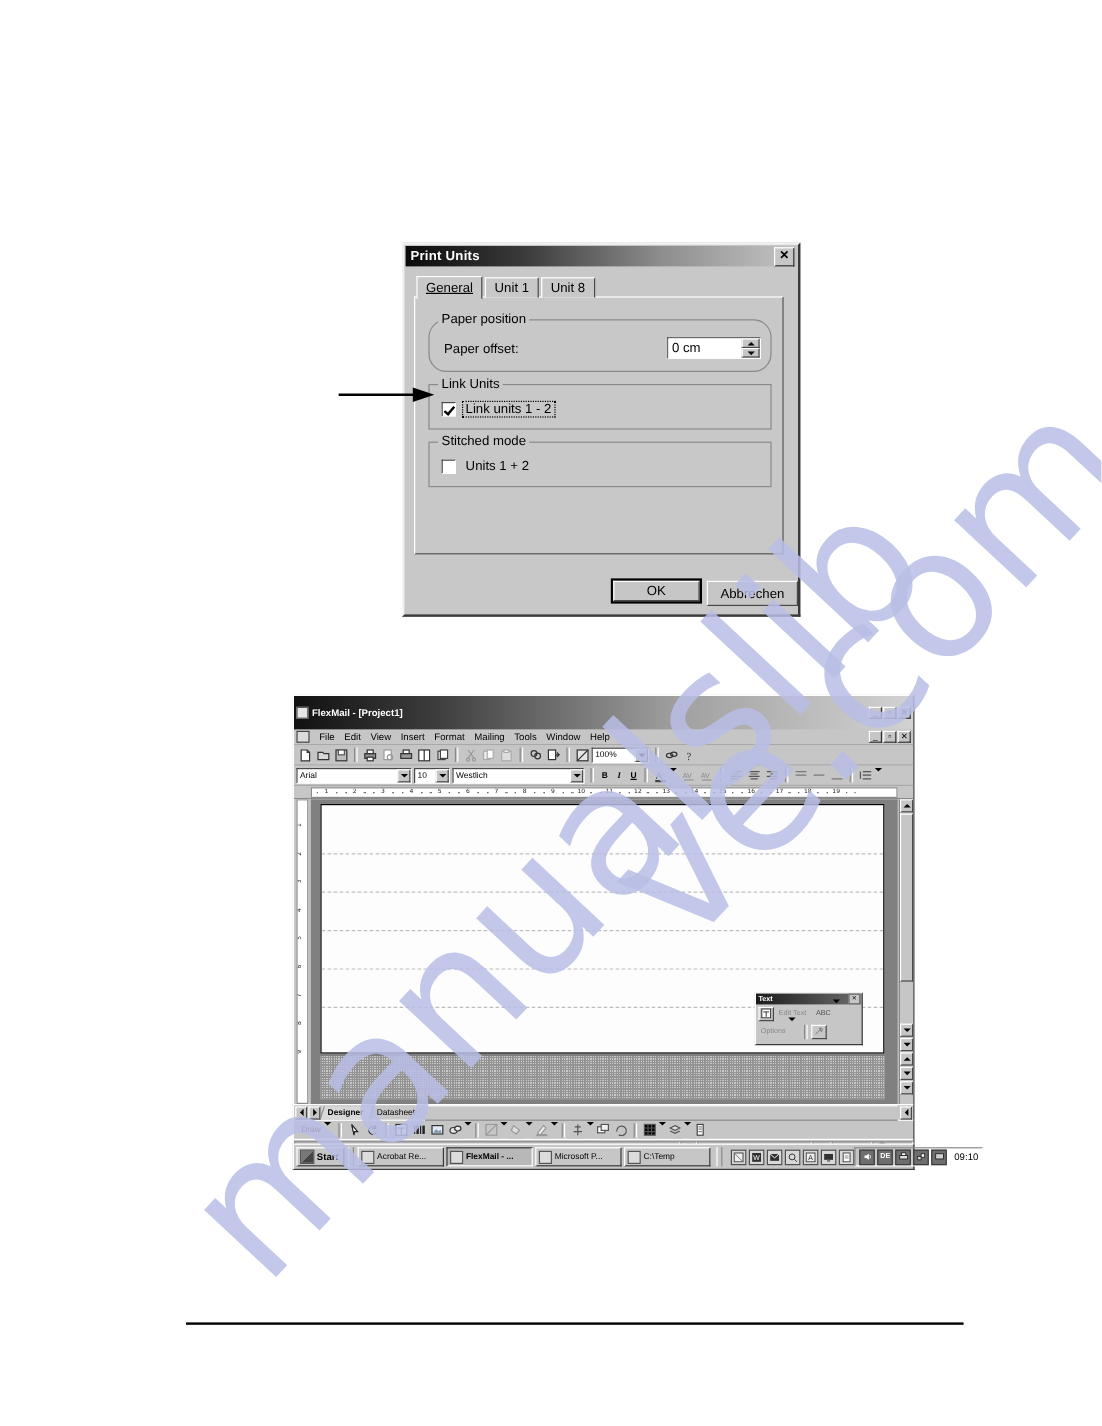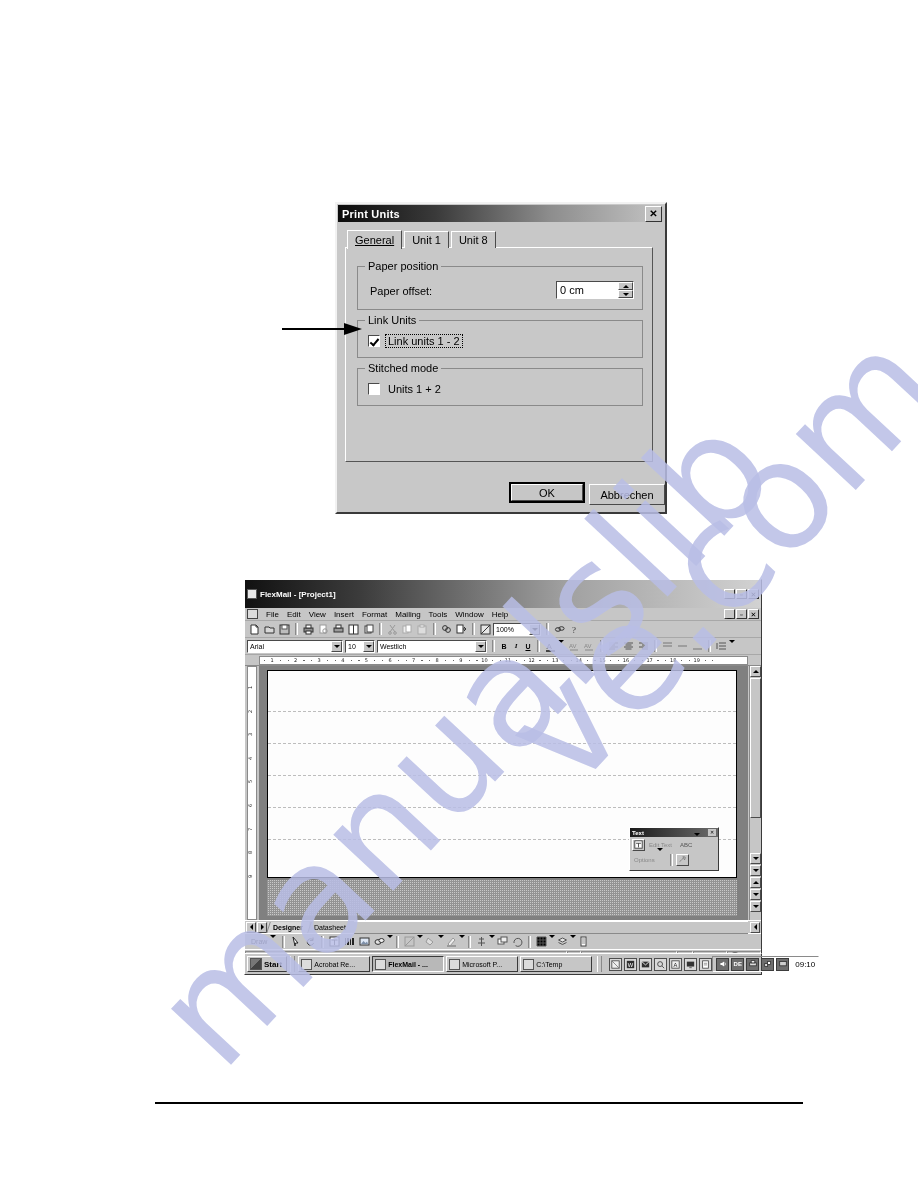--- a/index.html
+++ b/index.html
@@ -133,21 +133,21 @@
   }
   .groupbox-label {
     position: absolute;
     top: -7px; left: 7px;
     background: #c8c8c8;
     padding: 0 3px;
     font-size: 11px;
     color: #000;
     white-space: nowrap;
   }
-  #gb-paper { left: 11px; top: 18px; width: 286px; height: 44px; }
+  #gb-paper { left: 11px; top: 18px; width: 286px; height: 44px; border-radius: 15px; }
   #gb-link  { left: 11px; top: 72px; width: 286px; height: 38px; text-decoration: underline; }
   #gb-stitch{ left: 11px; top: 120px; width: 286px; height: 38px; }
 
   .field-label {
     position: absolute;
     font-size: 11px;
     color: #000;
   }
   #paper-offset-label { left: 12px; top: 18px; }
 

